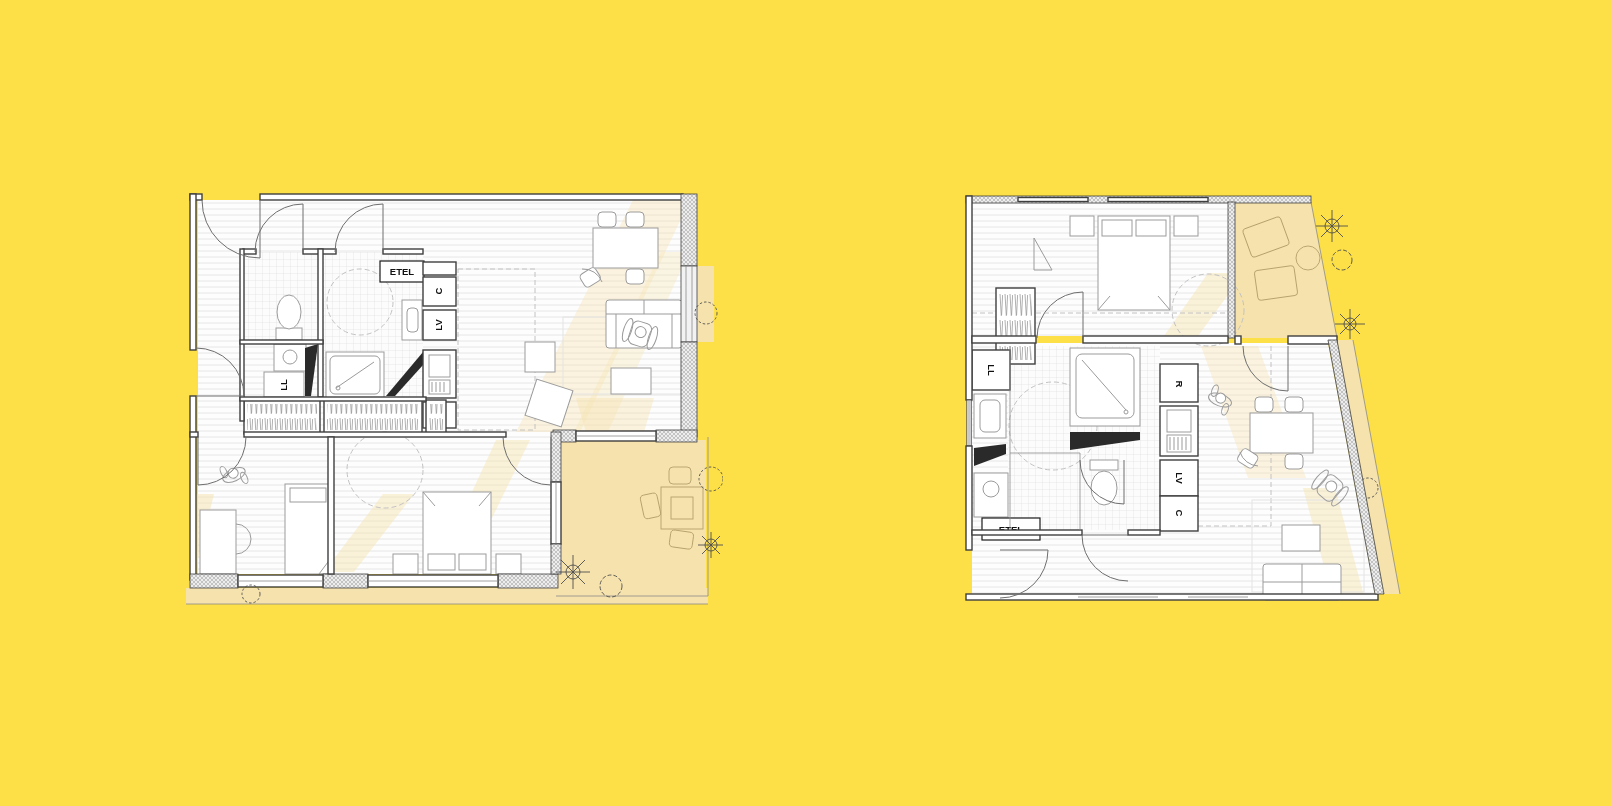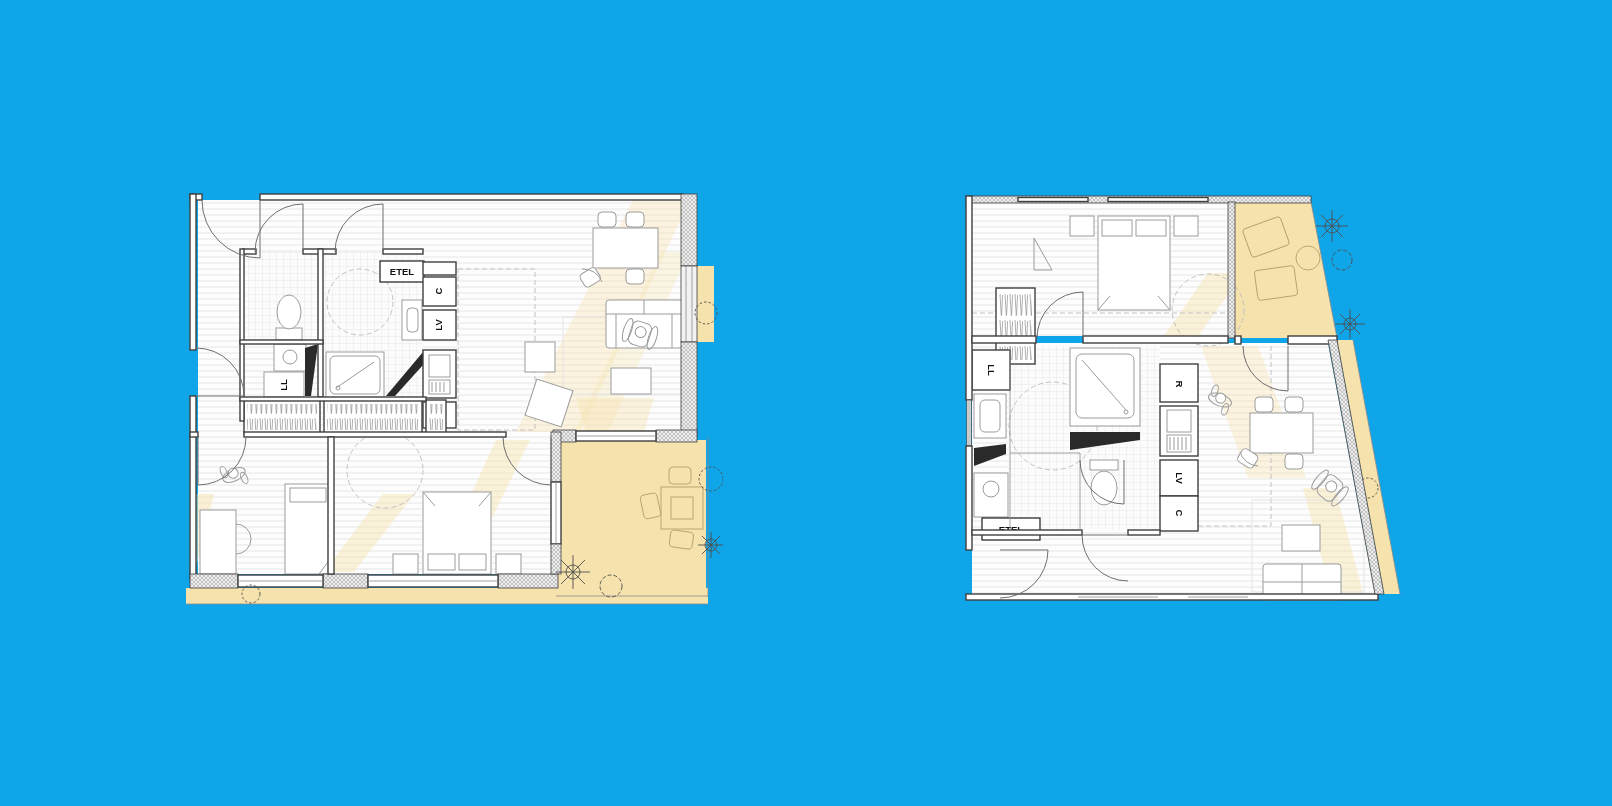--- a/index.html
+++ b/index.html
@@ -1,16 +1,16 @@
 <!DOCTYPE html>
 <html><head>
 <meta charset="utf-8">
 <style>
   html,body{margin:0;padding:0;background:#ffffff;}
-  .canvas{position:relative;width:1612px;height:806px;background:#0ea5e9;overflow:hidden;
+  .canvas{position:relative;width:1612px;height:806px;background:#fde047;overflow:hidden;
           font-family:"Liberation Sans",sans-serif;}
   .plan{position:absolute;}
   .plan-left{left:178px;top:182px;width:545px;height:430px;}
   .plan-right{left:958px;top:188px;width:450px;height:430px;}
   svg{display:block}
   .wall{fill:#ffffff;stroke:#3f3f3f;stroke-width:1.4;}
   .xwall{stroke:#3f3f3f;stroke-width:0.8;}
   .thin{fill:none;stroke:#8a8a8a;stroke-width:0.8;}
   .furn{fill:#ffffff;stroke:#9b9b9b;stroke-width:1;}
   .furnl{fill:none;stroke:#9b9b9b;stroke-width:1;}

